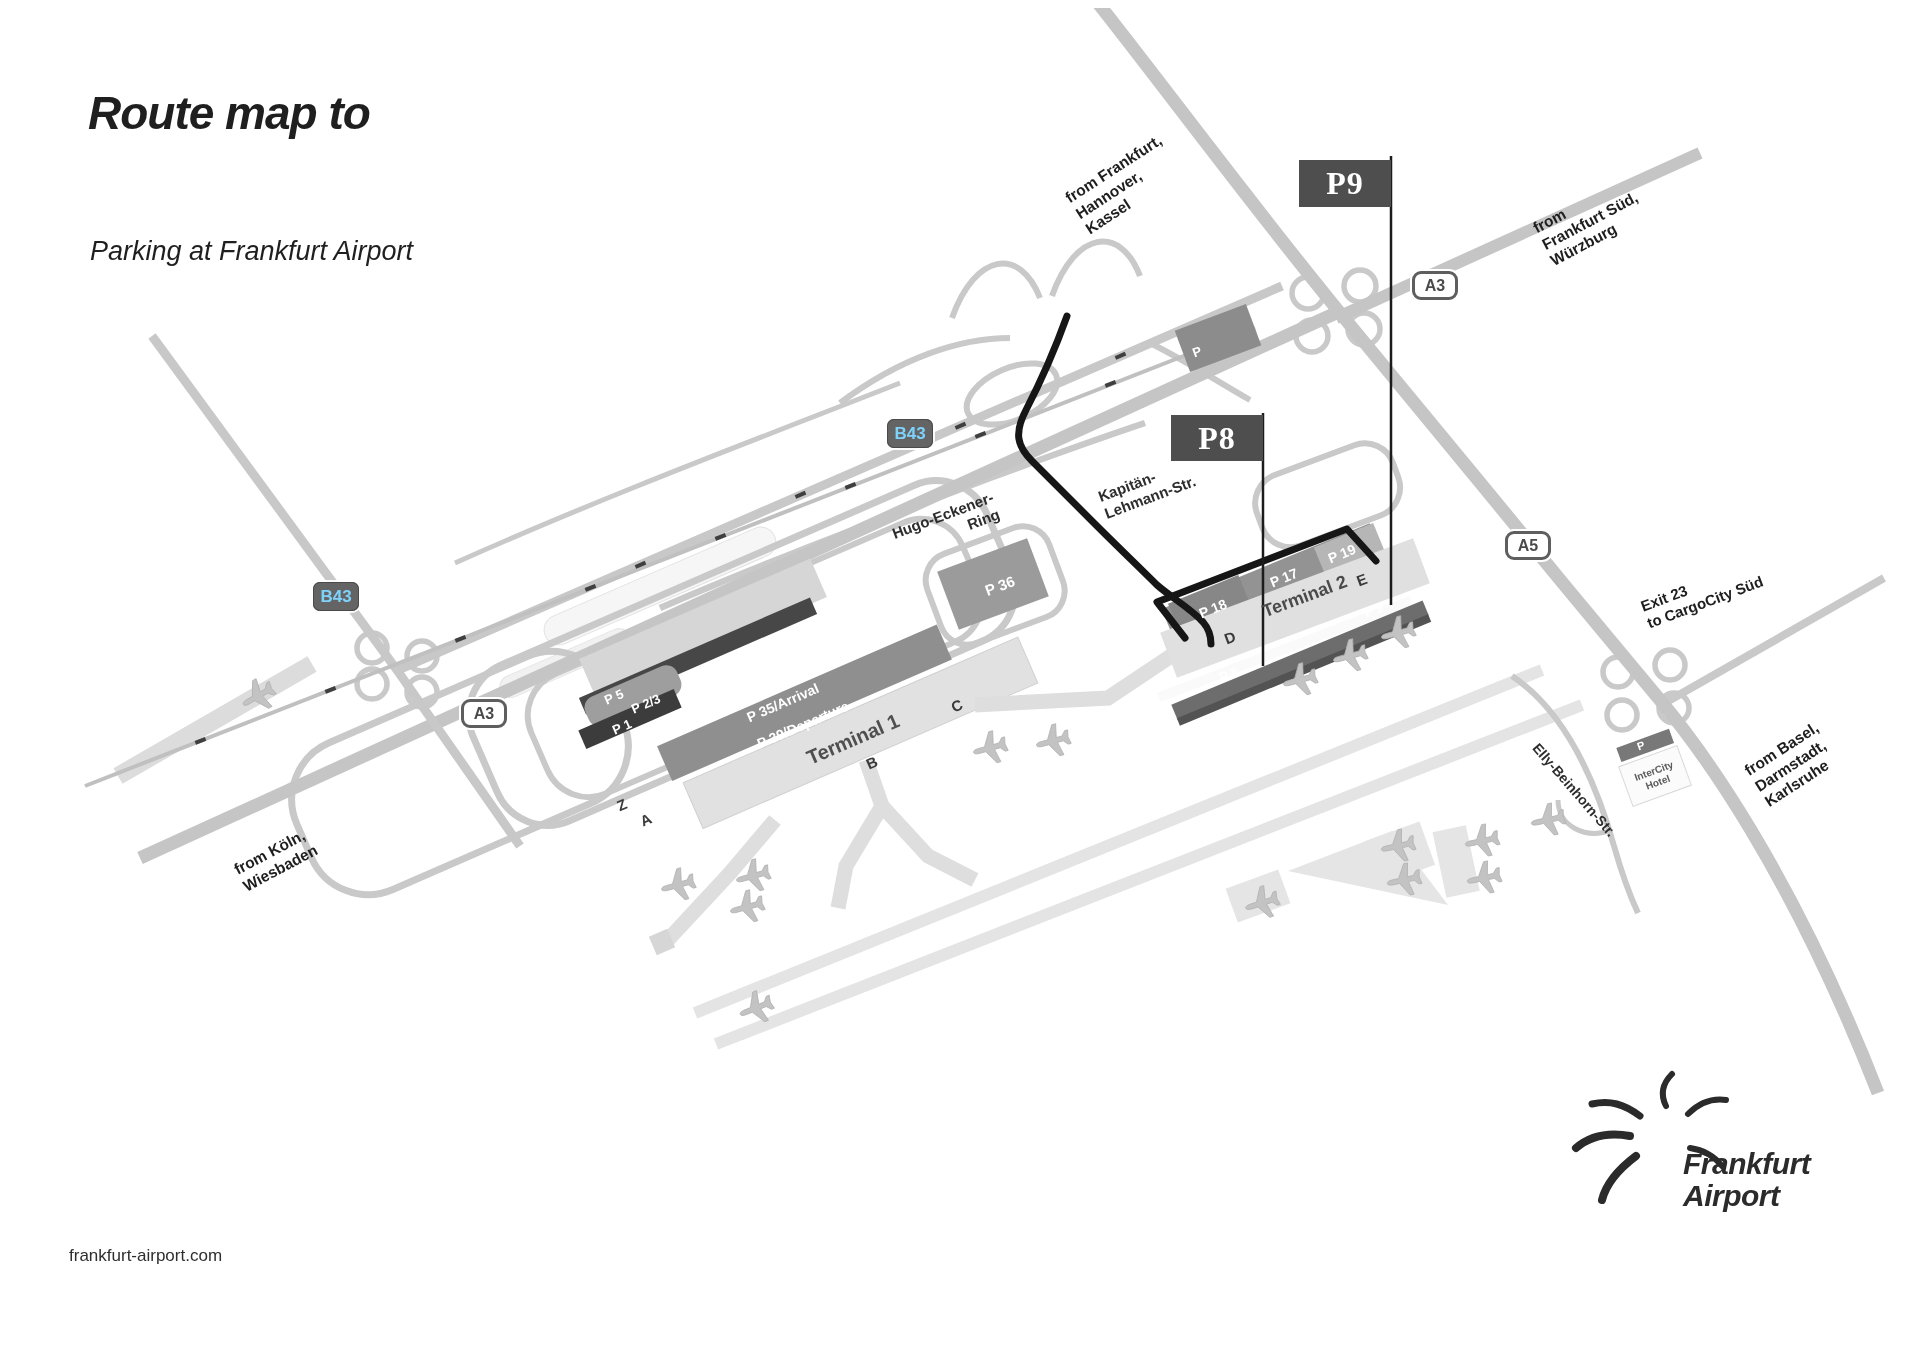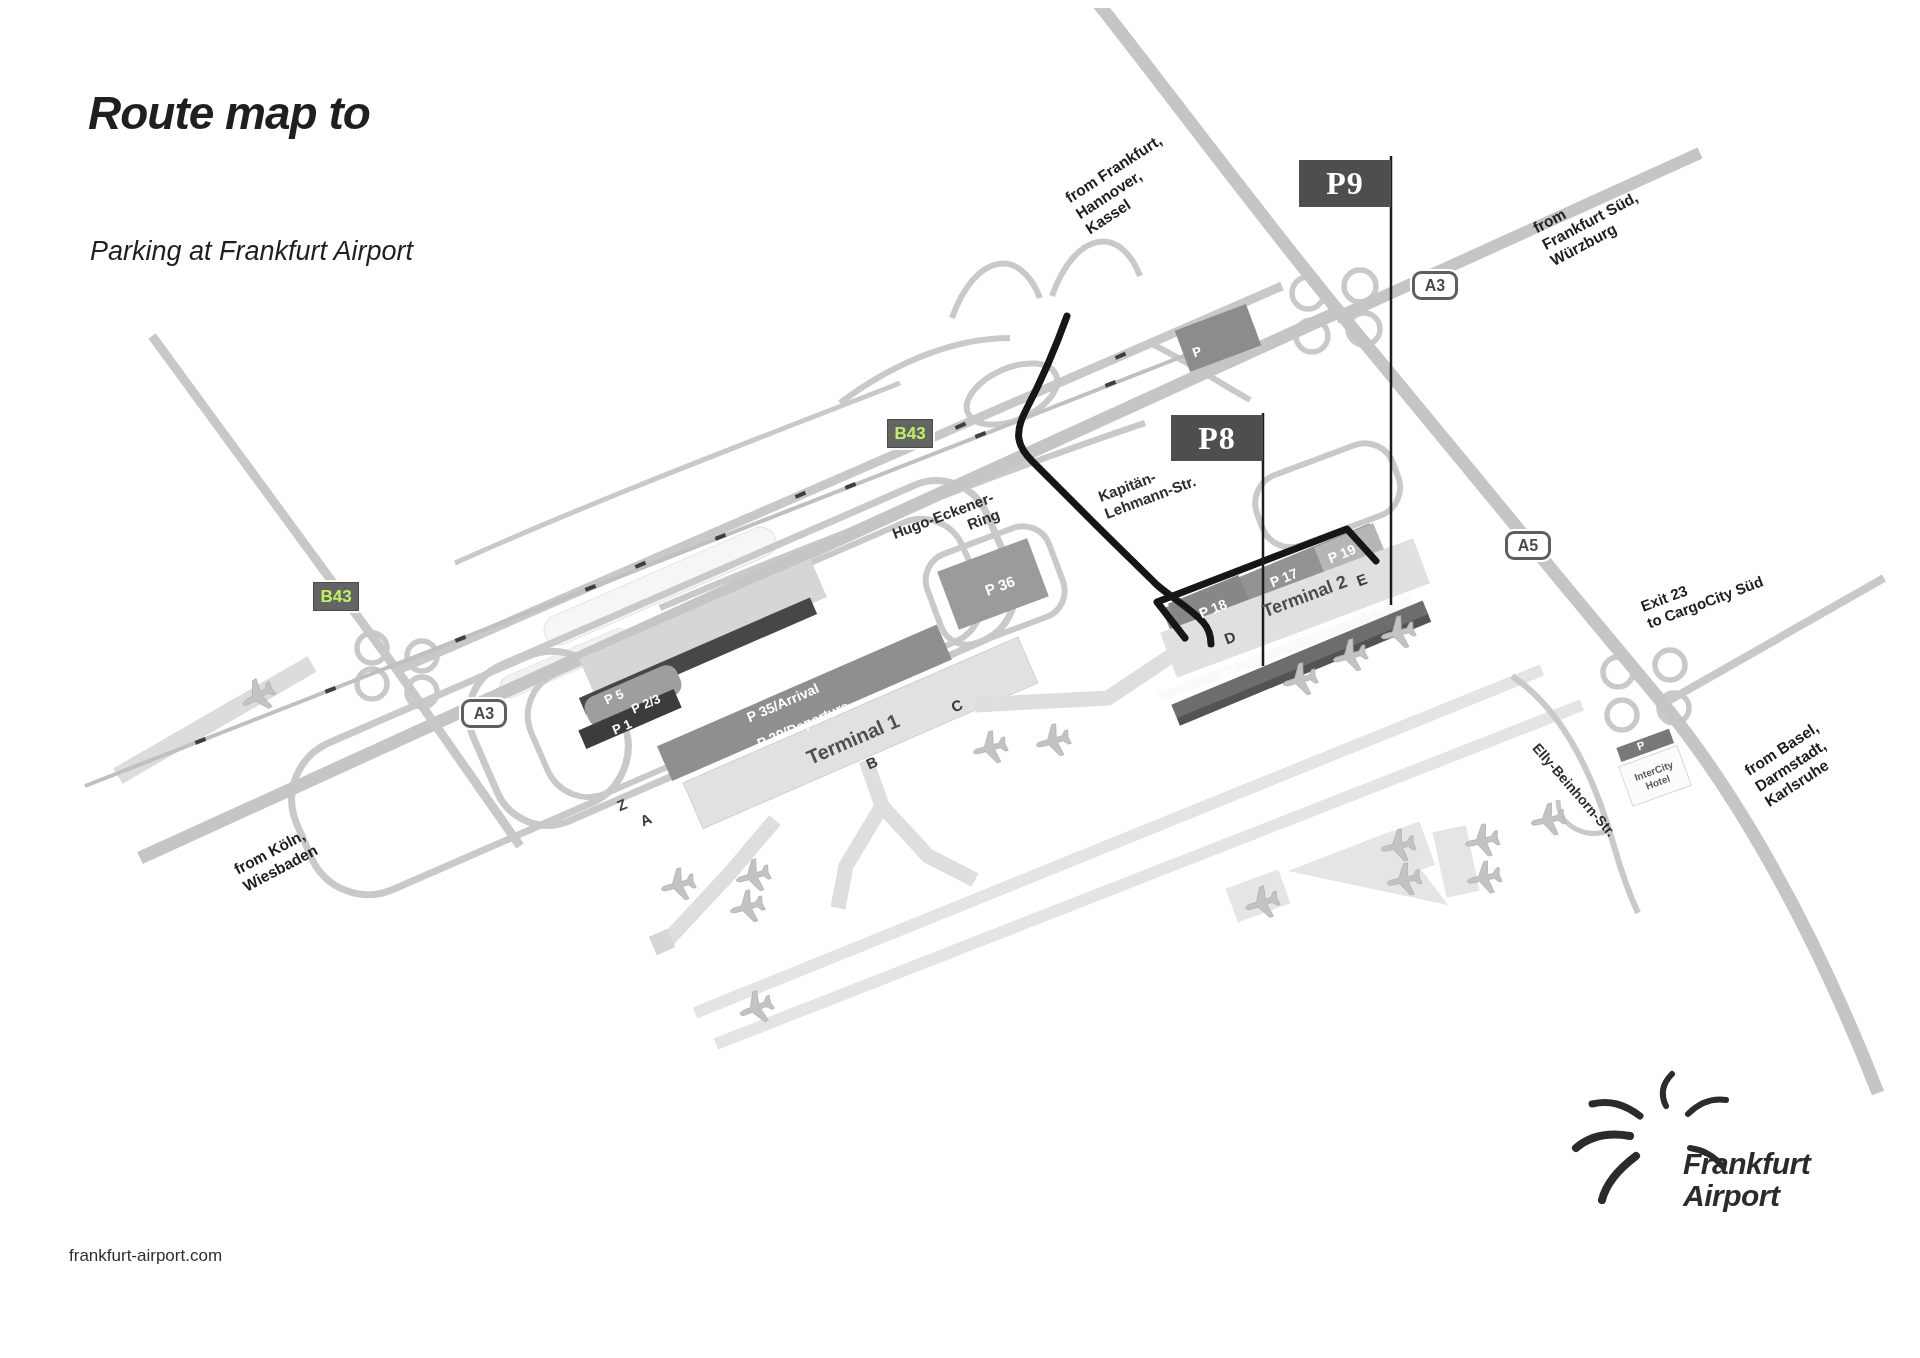--- a/index.html
+++ b/index.html
@@ -8,21 +8,21 @@
   .stage svg{position:absolute;left:0;top:0;}
   .lbl{position:absolute;white-space:pre-line;line-height:1.2;color:#222;
        transform-origin:center;pointer-events:none;}
   .c{transform:translate(-50%,-50%);}
   .title1,.title2{position:absolute;left:88px;font-style:italic;font-weight:700;
        font-size:46px;color:#1f1f1f;letter-spacing:-1px;}
   .subtitle{position:absolute;left:90px;font-style:italic;font-weight:400;
        font-size:27px;color:#1f1f1f;}
   .badge{position:absolute;display:flex;align-items:center;justify-content:center;
        font-weight:700;}
-  .badge-b{background:#646464;color:#bef264;border-radius:1px;font-size:17px;
+  .badge-b{background:#646464;color:#7dd3fc;border-radius:7px;font-size:17px;
        box-shadow:0 0 0 2px rgba(255,255,255,.9), inset 0 0 0 1px #4a4a4a;}
   .badge-a{background:#fff;color:#4a4a4a;border:3px solid #5e5e5e;border-radius:9px;
        font-size:16px;box-shadow:0 0 0 2px #fff;}
   .badge-p{background:#4e4e4e;color:#fff;font-size:32px;letter-spacing:1px;font-family:Liberation Serif, serif;}
   .white{color:#fff;font-weight:700;}
   .street{font-weight:700;color:#2d2d2d;}
   .dir{font-weight:600;color:#1e1e1e;}
   .gate{font-weight:600;color:#3a3a3a;}
   .logo-text{position:absolute;font-style:italic;font-weight:700;font-size:30px;
        line-height:1.06;color:#2b2b2b;white-space:pre-line;letter-spacing:-0.5px;}

